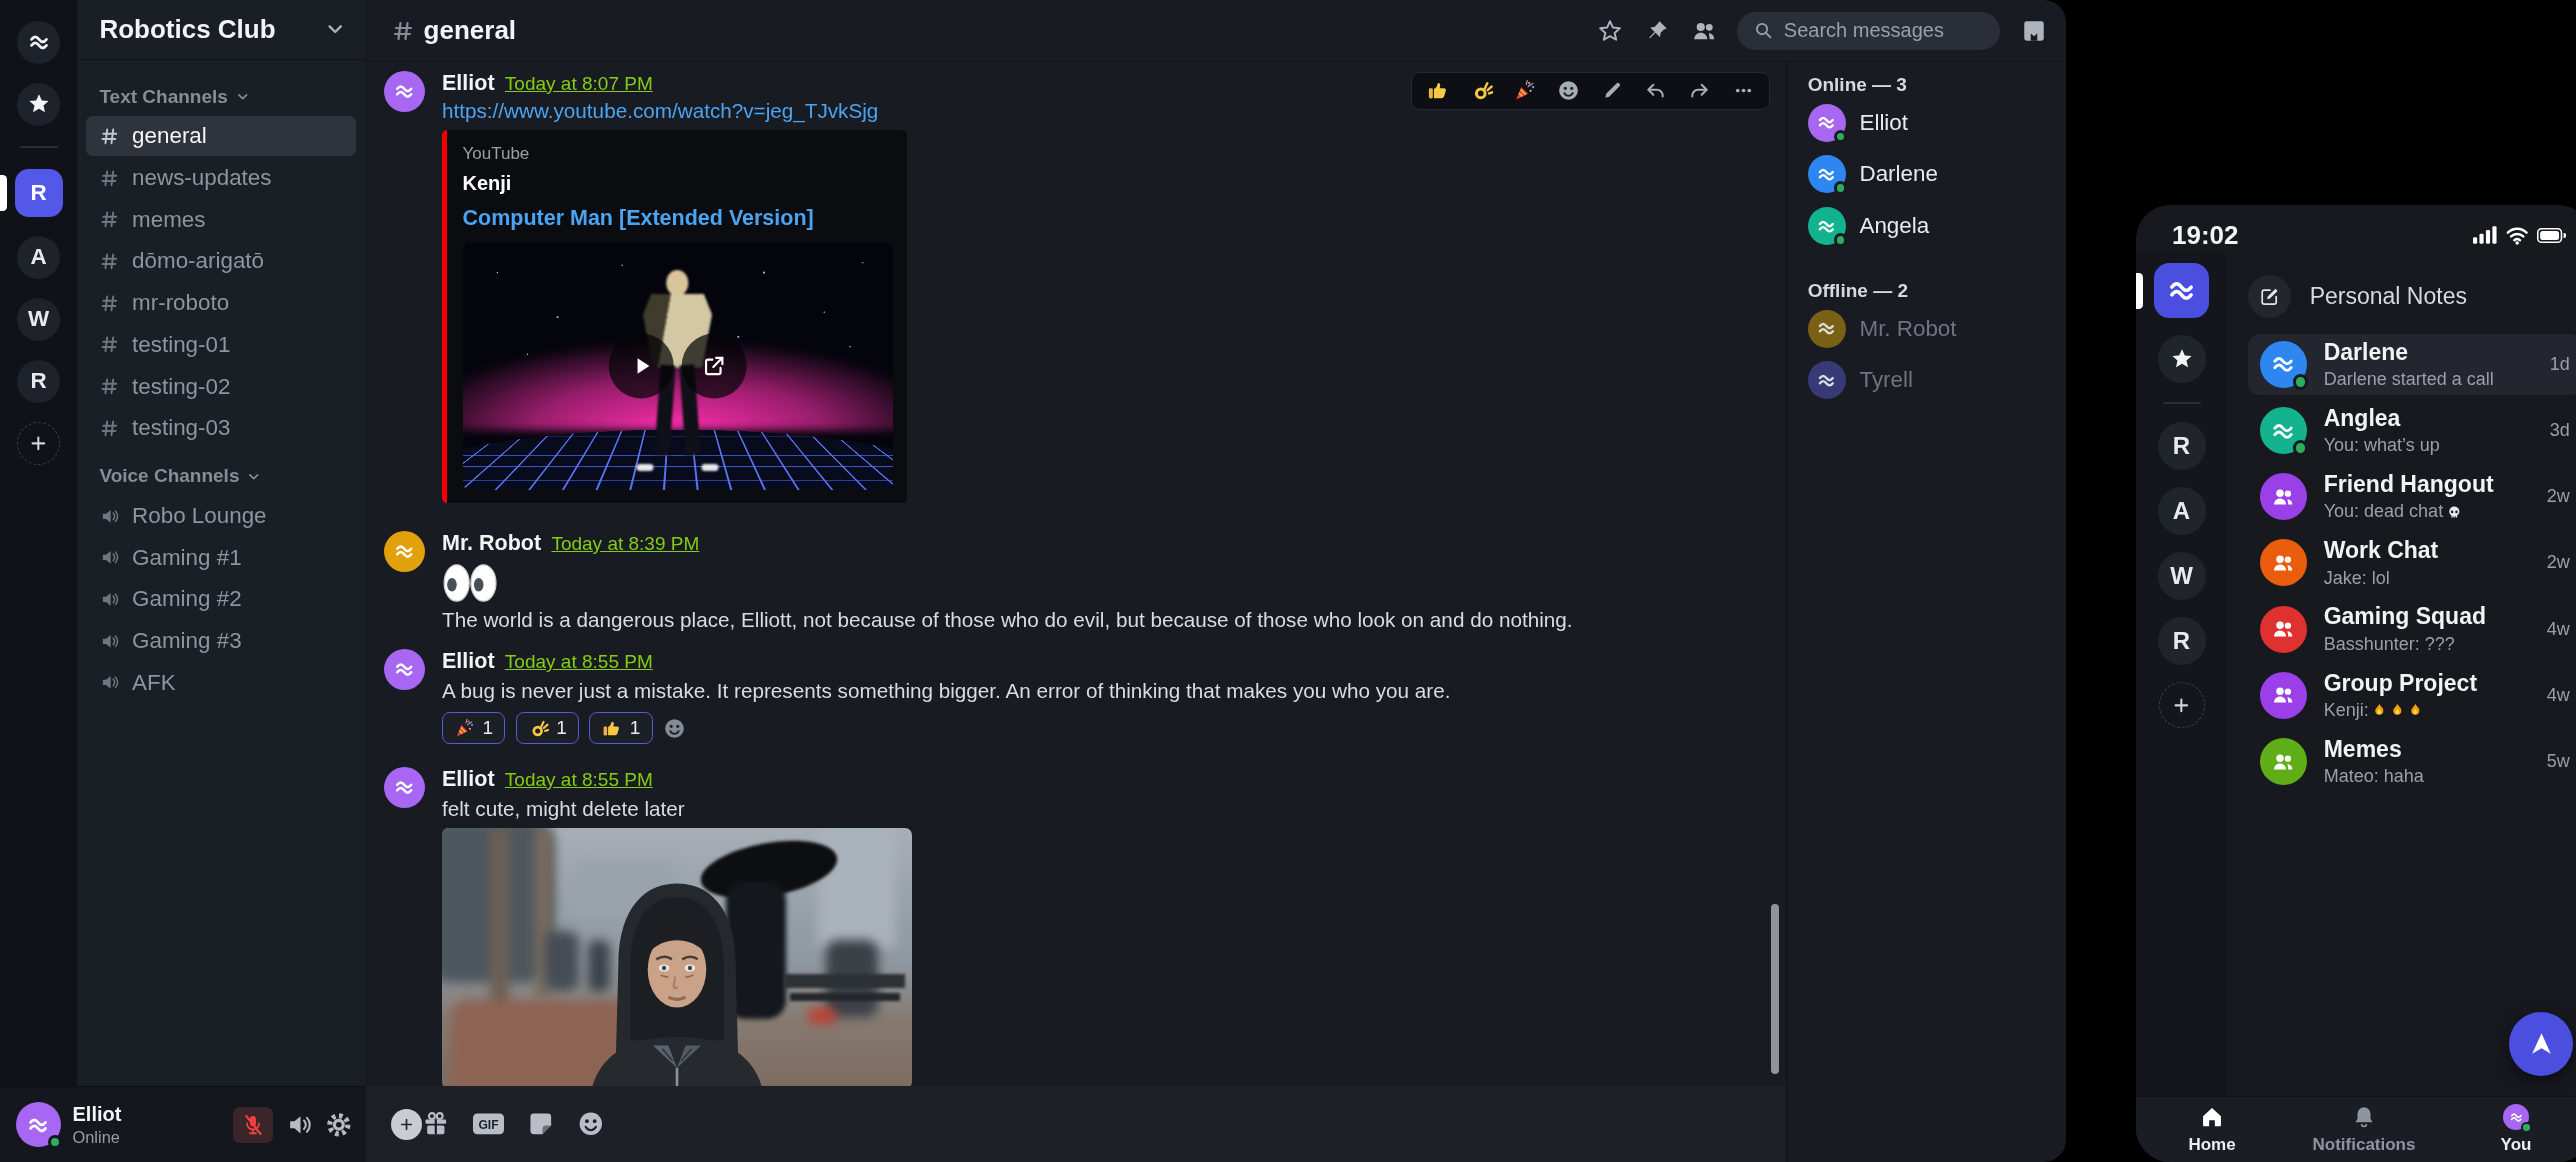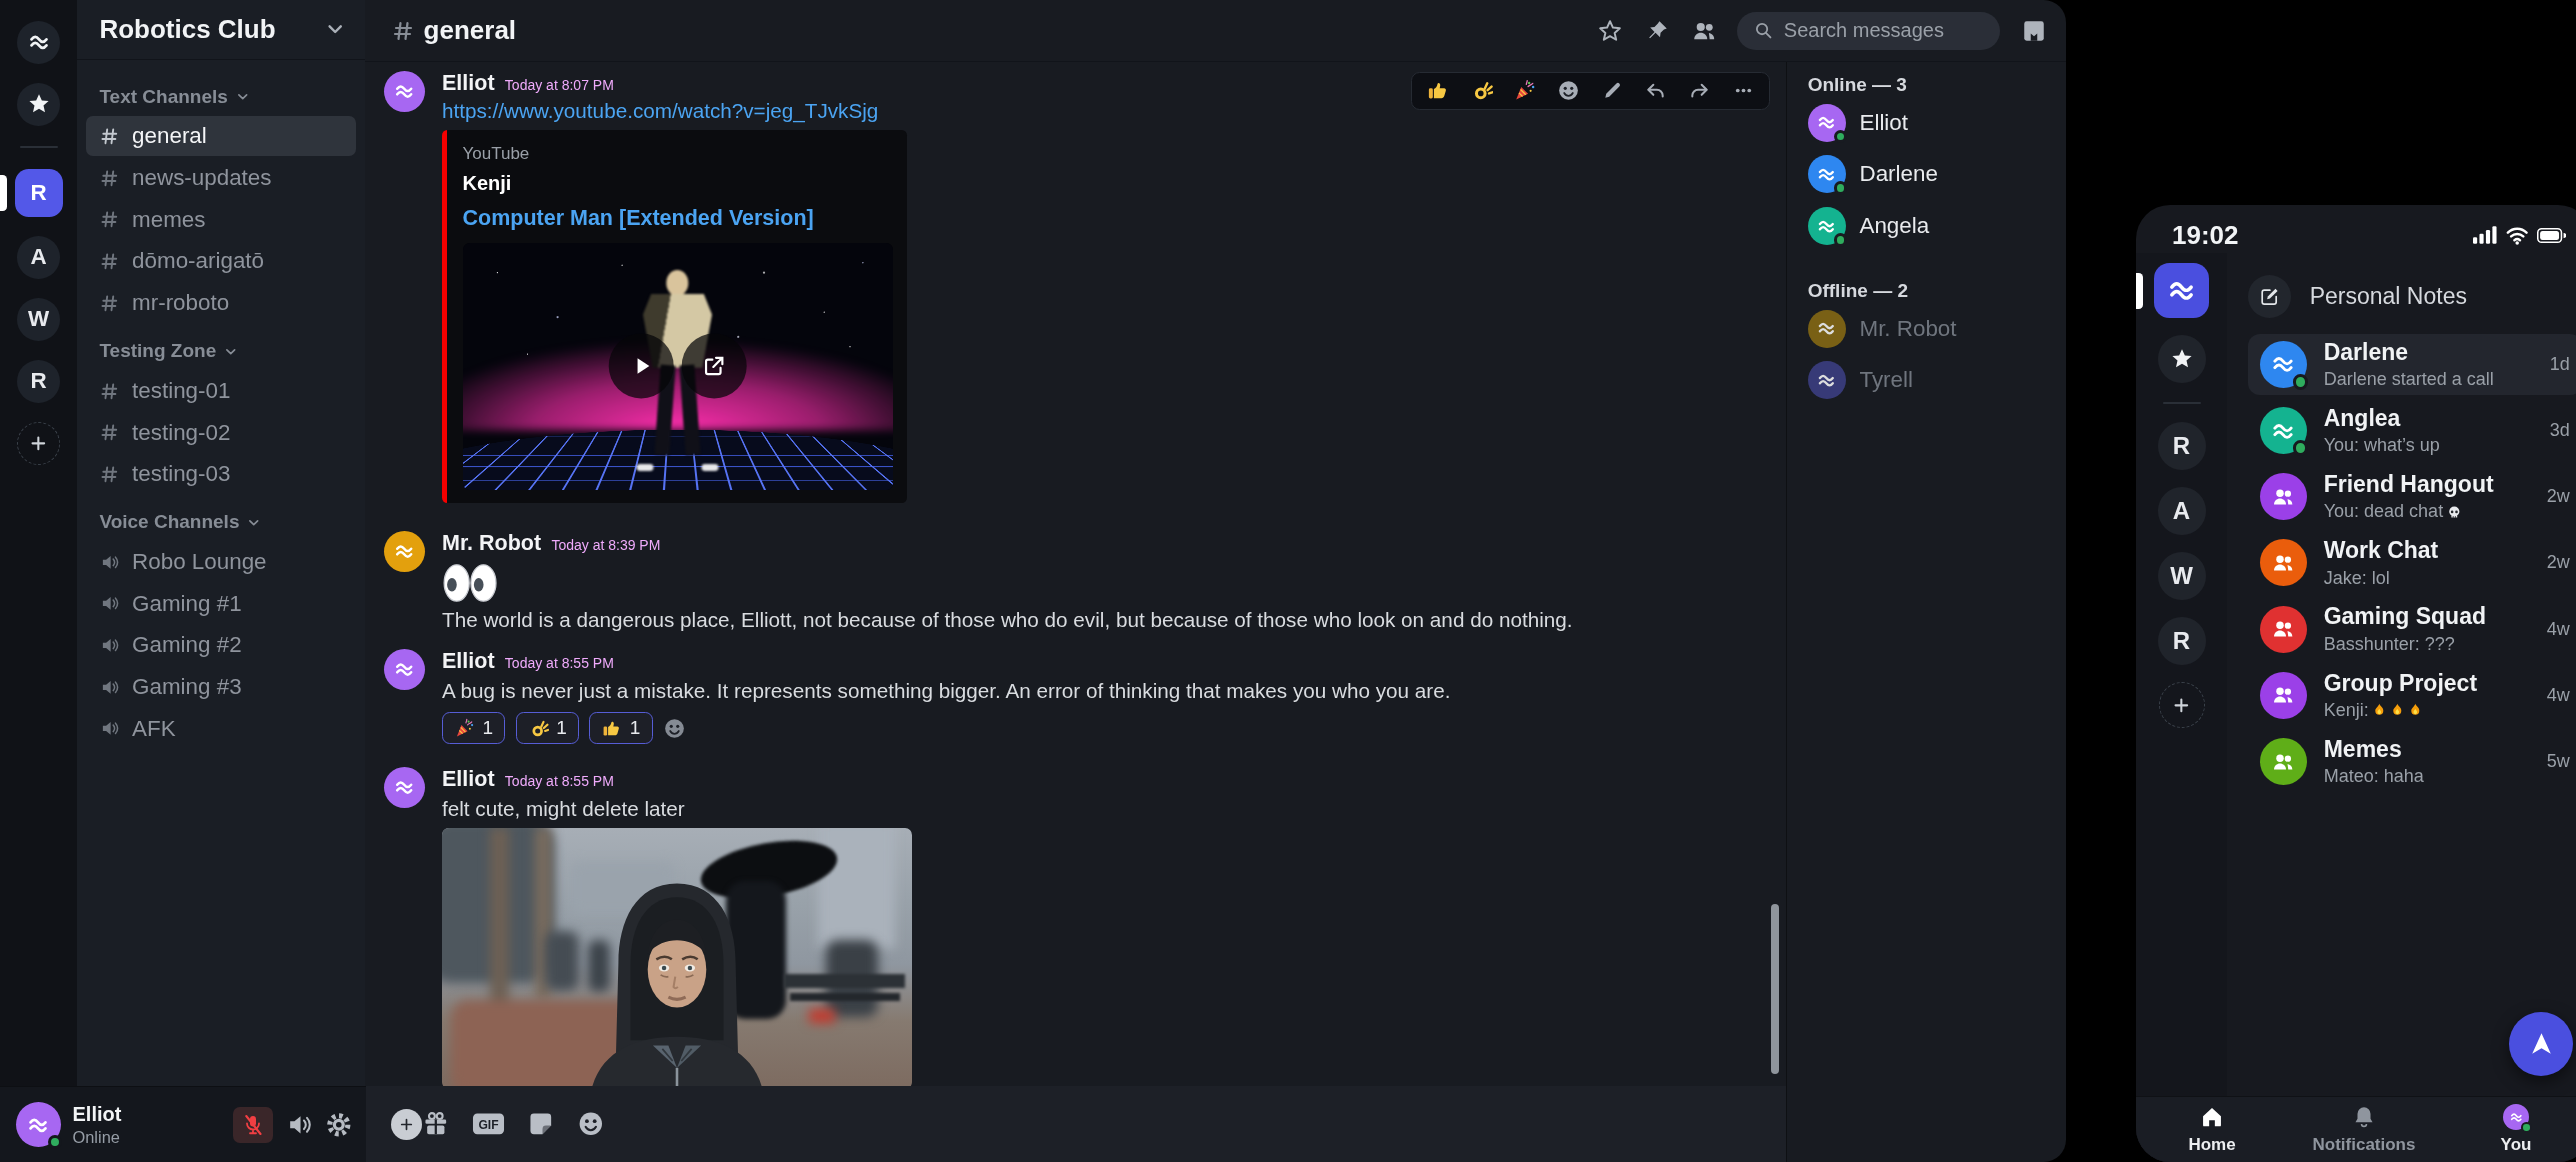--- a/index.html
+++ b/index.html
@@ -73,21 +73,21 @@
   .search-ph{font-size:20px;color:#9aa0a8;}
 
   .body-row{flex:1;display:flex;min-height:0;}
   .chat-col{width:1421px;flex:none;display:flex;flex-direction:column;position:relative;min-width:0;}
   .messages{flex:1;overflow:hidden;padding:8.6px 22.4px 0 19px;position:relative;}
 
   .msg{display:flex;}
   .msg .content{margin-left:17px;min-width:0;}
   .name-row{display:flex;align-items:baseline;gap:10.3px;}
   .msg-name{font-size:21.5px;font-weight:bold;color:#f3f4f6;}
-  .msg-time{font-size:14px;color:#f0abfc;}
+  .msg-time{font-size:19px;color:#84cc16;text-decoration:underline;}
   .msg-text{margin-top:5.2px;font-size:20.7px;color:#d9dce0;}
   .msg-link{margin-top:3.4px;font-size:20.7px;color:#4ba4f2;cursor:pointer;}
 
   
   .embed{margin-top:6.9px;width:465px;background:#0b0c0f;border-left:5.2px solid #f50000;border-radius:5.2px;
          padding:13.8px 15.5px 13.8px 15.5px;}
   .embed-provider{font-size:17px;color:#9aa0a8;}
   .embed-author{margin-top:8.6px;font-size:20px;font-weight:bold;color:#fff;}
   .embed-title{margin-top:10.3px;font-size:21.5px;font-weight:bold;color:#4ba4f2;cursor:pointer;}
   .video{margin-top:12px;width:430px;height:247px;border-radius:6.9px;position:relative;overflow:hidden;background:#03040a;}
@@ -339,28 +339,20 @@
             <span>dōmo-arigatō</span>
           </div>
           <div class="chan-row">
             <span class="ico">
               <svg viewBox="0 0 24 24">
                 <path d="M9.5 4L7.5 20M16.5 4l-2 16M5 9h15M4 15h15" stroke="currentColor" stroke-width="2.2" stroke-linecap="round"></path>
               </svg>
             </span>
             <span>mr-roboto</span>
           </div>
-          <div class="sect-head">
-            <span>Testing Zone</span>
-            <span class="ico">
-              <svg viewBox="0 0 24 24">
-                <path d="M6 9l6 6 6-6" fill="none" stroke="currentColor" stroke-width="2.6" stroke-linecap="round" stroke-linejoin="round"></path>
-              </svg>
-            </span>
-          </div>
           <div class="chan-row">
             <span class="ico">
               <svg viewBox="0 0 24 24">
                 <path d="M9.5 4L7.5 20M16.5 4l-2 16M5 9h15M4 15h15" stroke="currentColor" stroke-width="2.2" stroke-linecap="round"></path>
               </svg>
             </span>
             <span>testing-01</span>
           </div>
           <div class="chan-row">
             <span class="ico">

